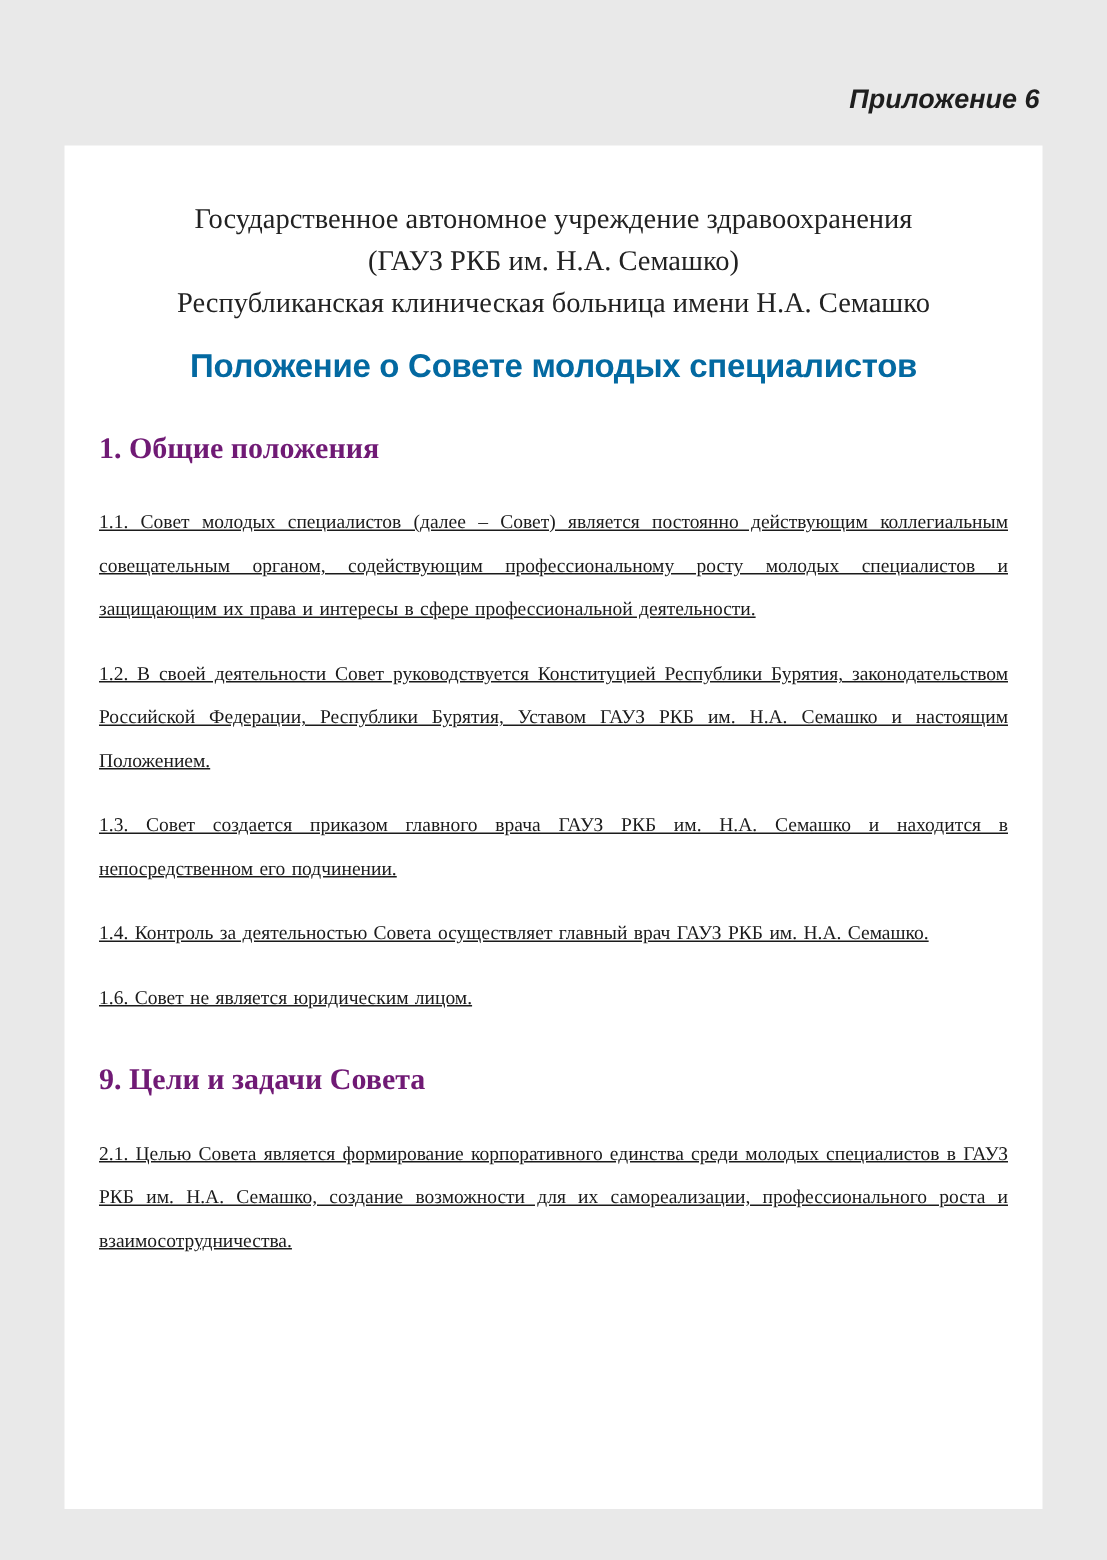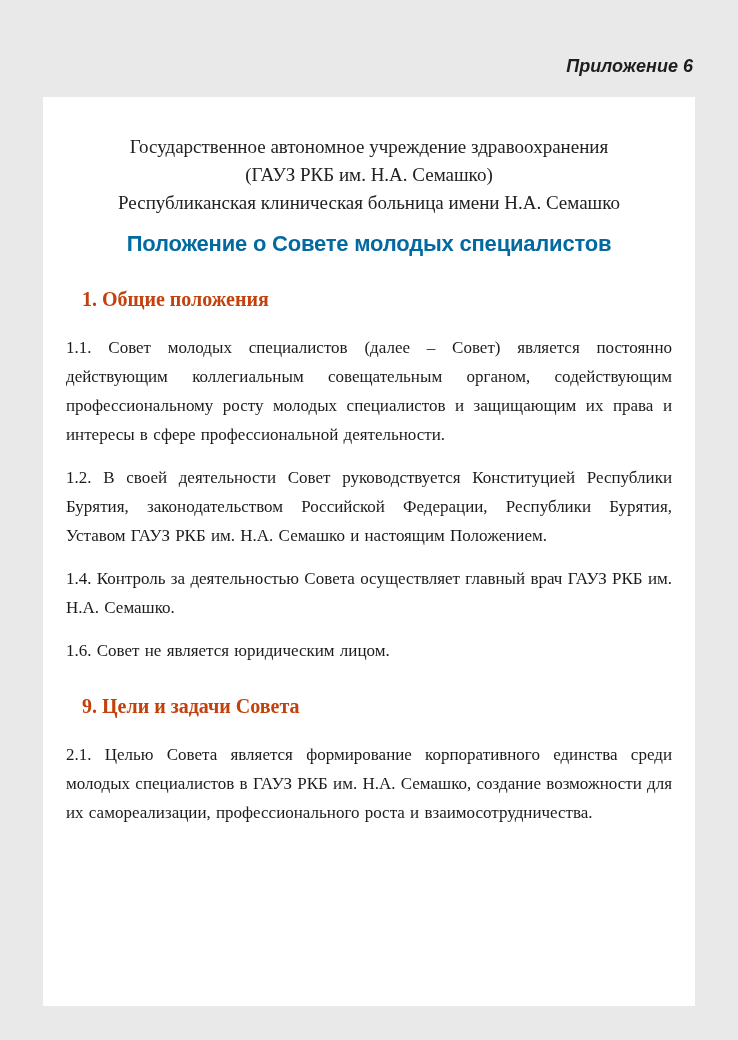--- a/index.html
+++ b/index.html
@@ -47,36 +47,37 @@
     margin: 13px 0 0 0;
     text-align: center;
     font-family: "Liberation Sans", sans-serif;
     font-weight: 700;
     font-size: 22px;
     line-height: 28px;
     letter-spacing: -0.2px;
     color: #0369a1;
   }
   .sec-heading {
-    margin: 29px 0 22px 16px;
+    margin: 29px 0 22px 0;
     font-family: "Liberation Serif", serif;
     font-weight: 700;
     font-size: 20px;
     line-height: 24px;
-    color: #c2410c;
+    color: #701a75;
   }
   .para {
     margin: 0 0 14px 0;
-    font-size: 17px;
+    font-size: 13px;
     line-height: 29px;
     text-align: justify;
     hyphens: auto;
     -webkit-hyphens: auto;
     word-spacing: 1px;
     color: #1b1b1b;
+    text-decoration: underline;
   }
   .para:last-child { margin-bottom: 0; }
 </style>
 </head>
 <body>
 
 <div class="annex">Приложение 6</div>
 
 <div class="paper" lang="ru">
 
@@ -87,20 +88,21 @@
   </div>
 
   <h1 class="doc-title">Положение о Совете молодых специалистов</h1>
 
   <h2 class="sec-heading">1. Общие положения</h2>
 
   <p class="para">1.1. Совет молодых специалистов (далее – Совет) является постоянно действующим коллегиальным совещательным органом, содействующим профессиональному росту молодых специалистов и защищающим их права и интересы в сфере профессиональной деятельности.</p>
 
   <p class="para">1.2. В своей деятельности Совет руководствуется Конституцией Республики Бурятия, законодательством Российской Федерации, Республики Бурятия, Уставом ГАУЗ РКБ им. Н.А. Семашко и настоящим Положением.</p>
 
+  <p class="para">1.3. Совет создается приказом главного врача ГАУЗ РКБ им. Н.А. Семашко и находится в непосредственном его подчинении.</p>
 
   <p class="para">1.4. Контроль за деятельностью Совета осуществляет главный врач ГАУЗ РКБ им. Н.А. Семашко.</p>
 
 
   <p class="para">1.6. Совет не является юридическим лицом.</p>
 
   <h2 class="sec-heading">9. Цели и задачи Совета</h2>
 
   <p class="para">2.1. Целью Совета является формирование корпоративного единства среди молодых специалистов в ГАУЗ РКБ им. Н.А. Семашко, создание возможности для их самореализации, профессионального роста и взаимосотрудничества.</p>
 

